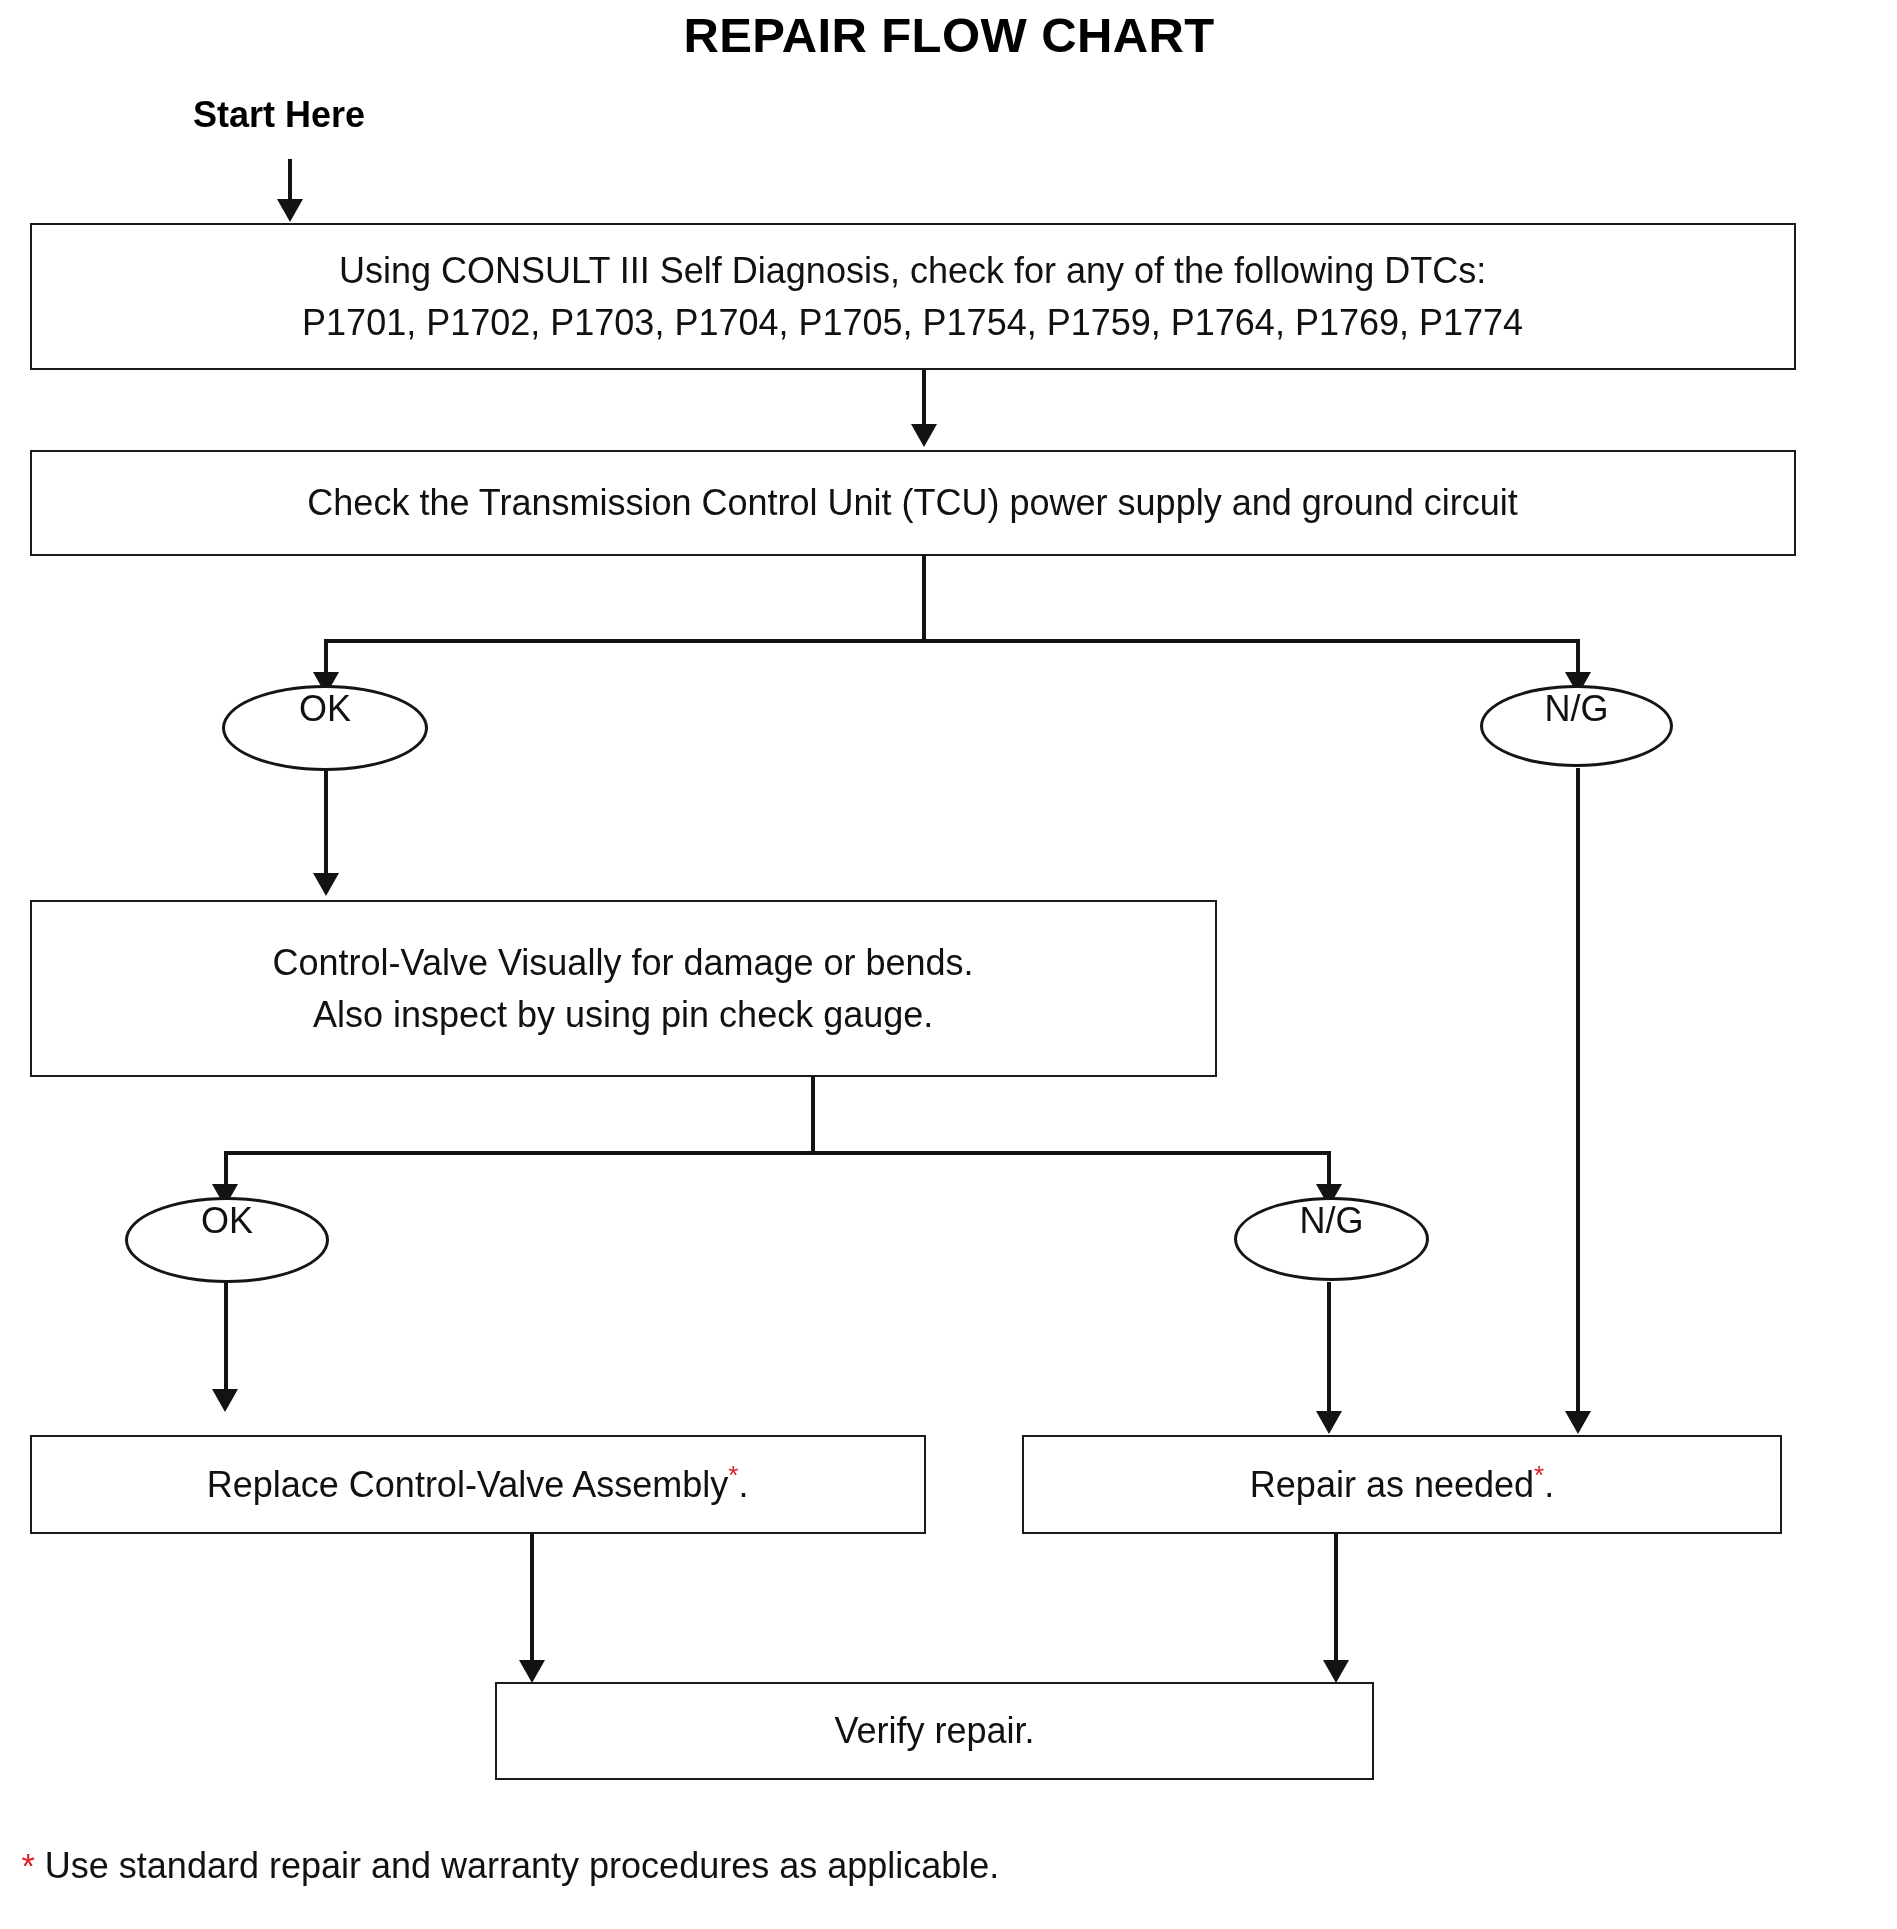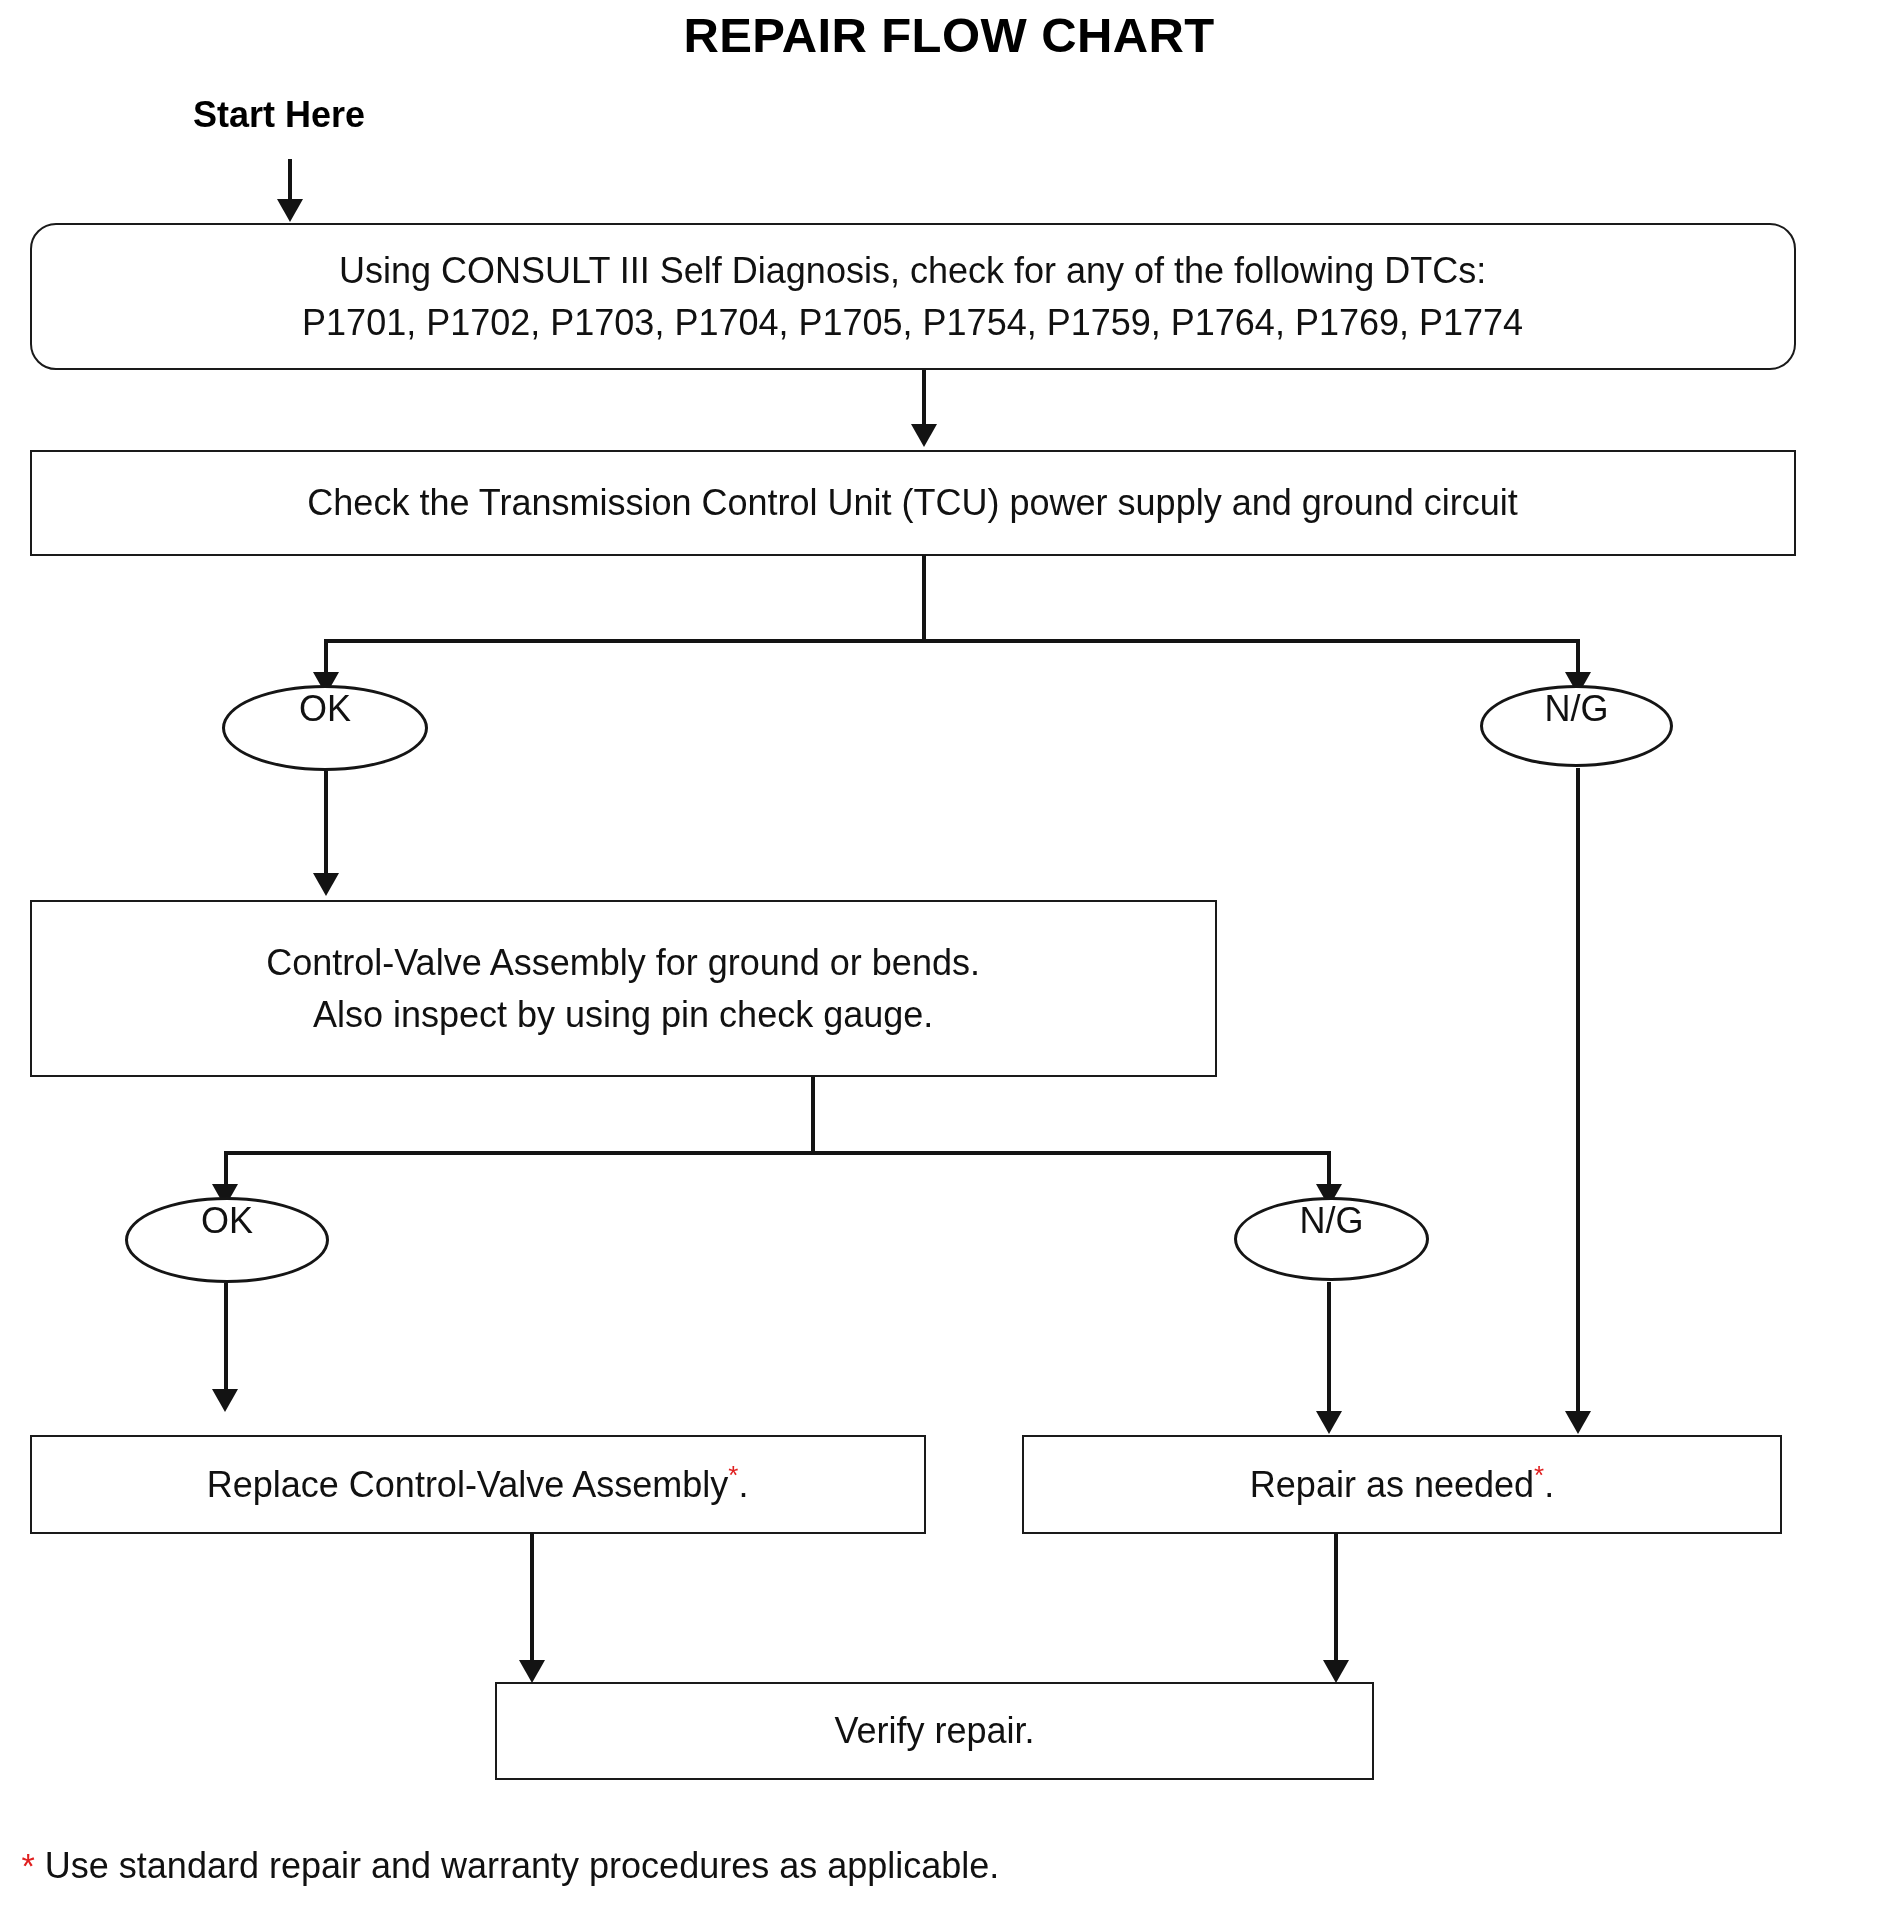--- a/index.html
+++ b/index.html
@@ -109,21 +109,21 @@
 <body>
 
 <div id="page">
 
   <div class="title">REPAIR FLOW CHART</div>
 
   <div class="start-label">Start Here</div>
   <div class="vline" style="left:288px; top:159px; height:47px;"></div>
   <div class="arrow-down" style="left:277px; top:199px;"></div>
 
-  <div class="box" style="left:29.6px; top:223px; width:1766px; height:147px;border-radius:26px;">
+  <div class="box" style="left:29.6px; top:223px; width:1766px; height:147px;">
     <span class="line">Using CONSULT III Self Diagnosis, check for any of the following DTCs:</span>
     <span class="line">P1701, P1702, P1703, P1704, P1705, P1754, P1759, P1764, P1769, P1774</span>
   </div>
 
   <div class="vline" style="left:922px; top:370px; height:61px;"></div>
   <div class="arrow-down" style="left:911px; top:424px;"></div>
 
   <div class="box" style="left:29.6px; top:450px; width:1766px; height:106px;">
     <span class="line">Check the Transmission Control Unit (TCU) power supply and ground circuit</span>
   </div>
@@ -143,21 +143,21 @@
     <span>N/G</span>
   </div>
 
   <div class="vline" style="left:324px; top:771px; height:115px;"></div>
   <div class="arrow-down" style="left:313px; top:873px;"></div>
 
   <div class="vline" style="left:1576px; top:768px; height:656px;"></div>
   <div class="arrow-down" style="left:1565px; top:1411px;"></div>
 
   <div class="box" style="left:29.6px; top:900px; width:1187px; height:177px;">
-    <span class="line">Control-Valve Assembly for ground or bends.</span>
+    <span class="line">Control-Valve Visually for damage or bends.</span>
     <span class="line">Also inspect by using pin check gauge.</span>
   </div>
 
   <div class="vline" style="left:811px; top:1077px; height:75px;"></div>
   <div class="hline" style="left:224px; top:1151px; width:1103px;"></div>
   <div class="vline" style="left:224px; top:1151px; height:47px;"></div>
   <div class="arrow-down" style="left:212px; top:1184px;"></div>
   <div class="vline" style="left:1327px; top:1151px; height:47px;"></div>
   <div class="arrow-down" style="left:1316px; top:1184px;"></div>
 

